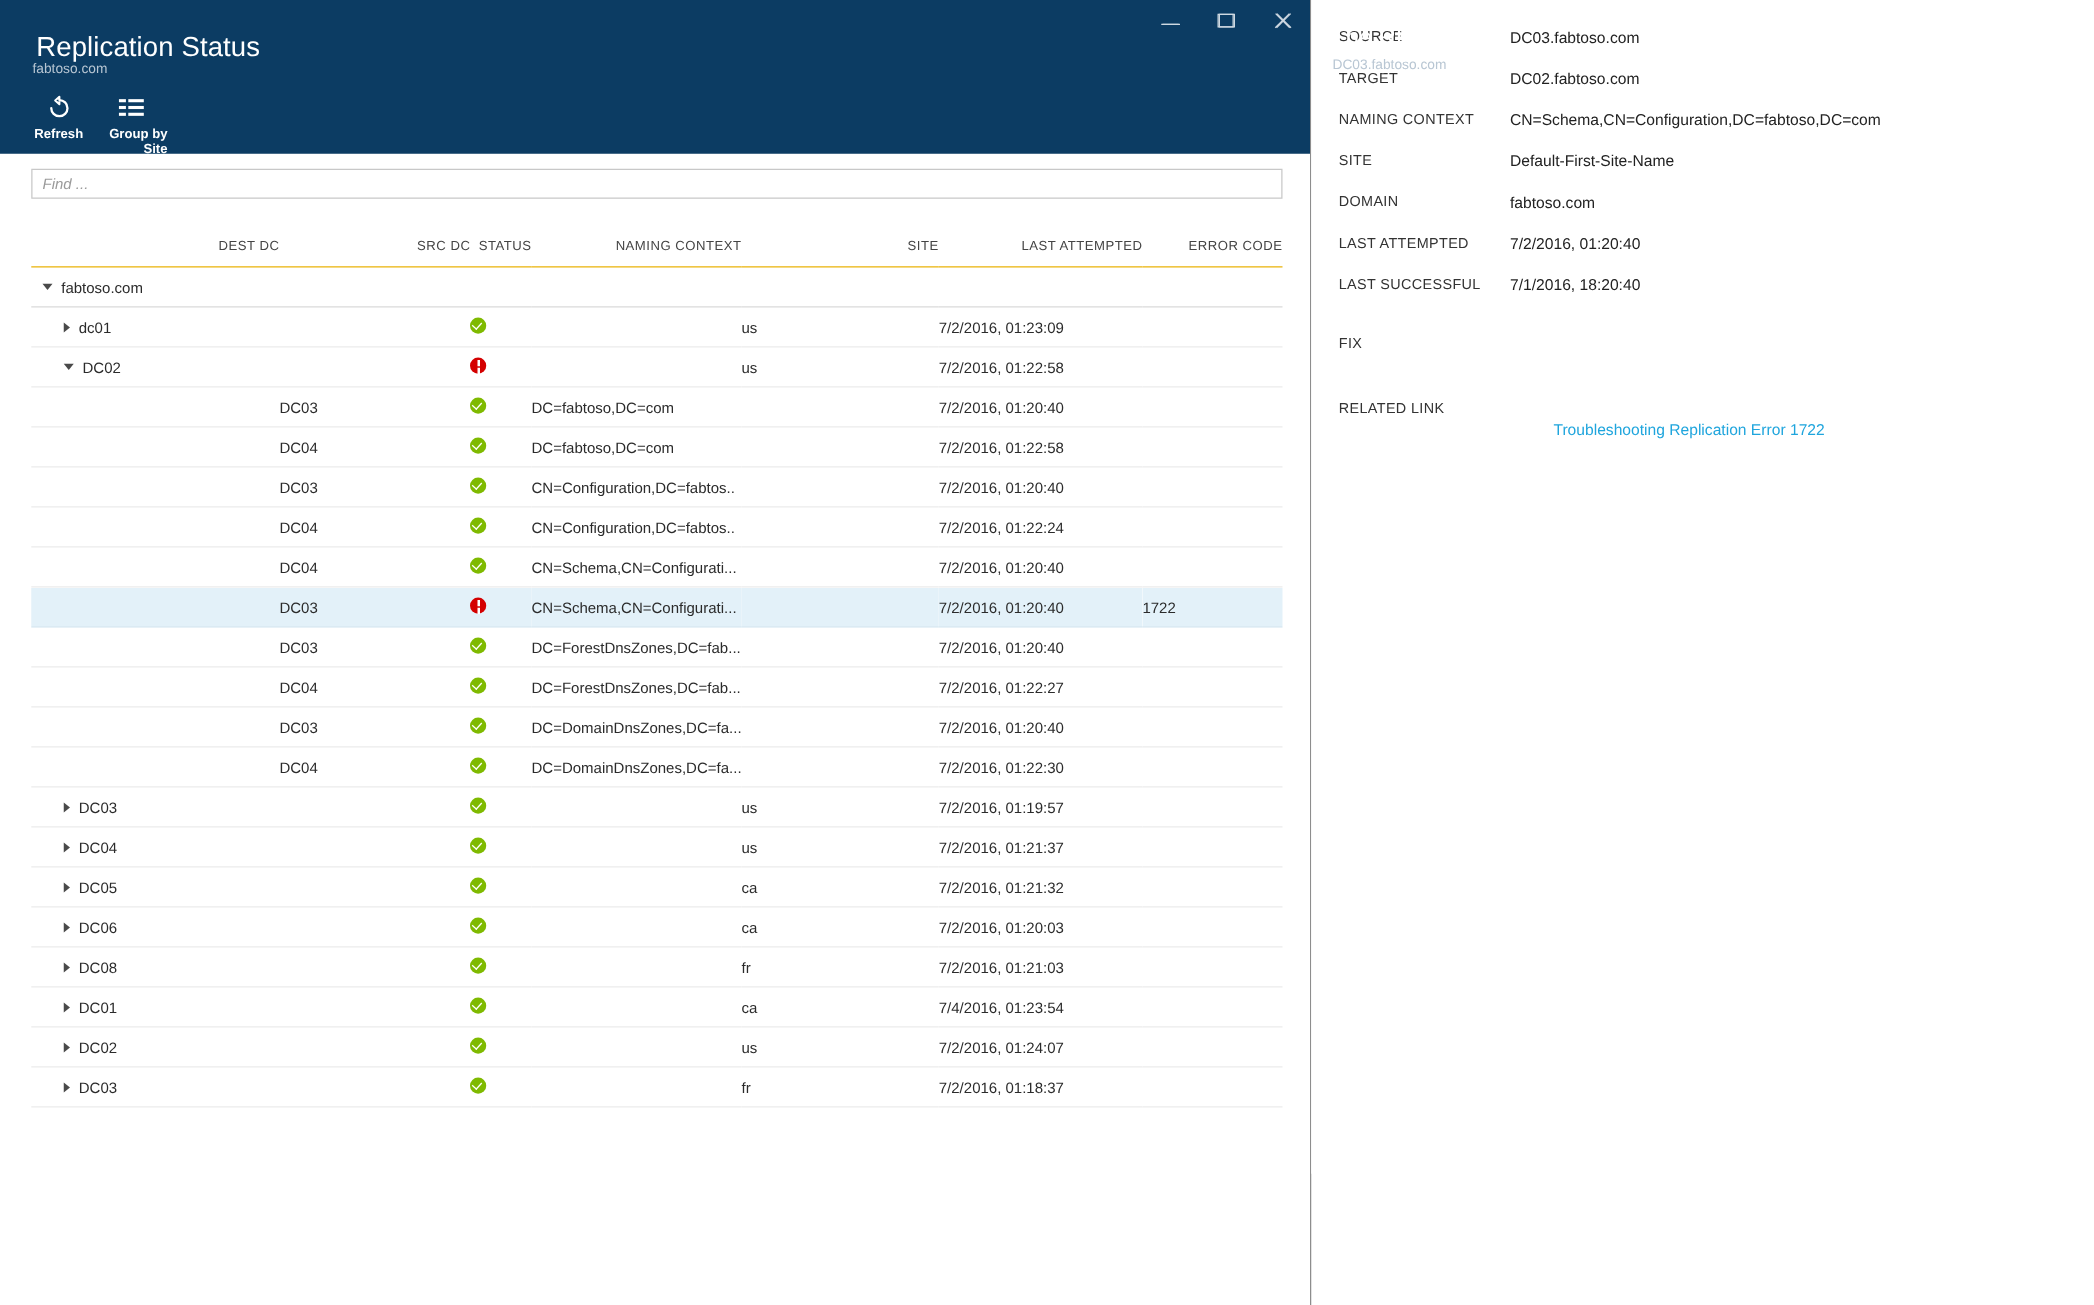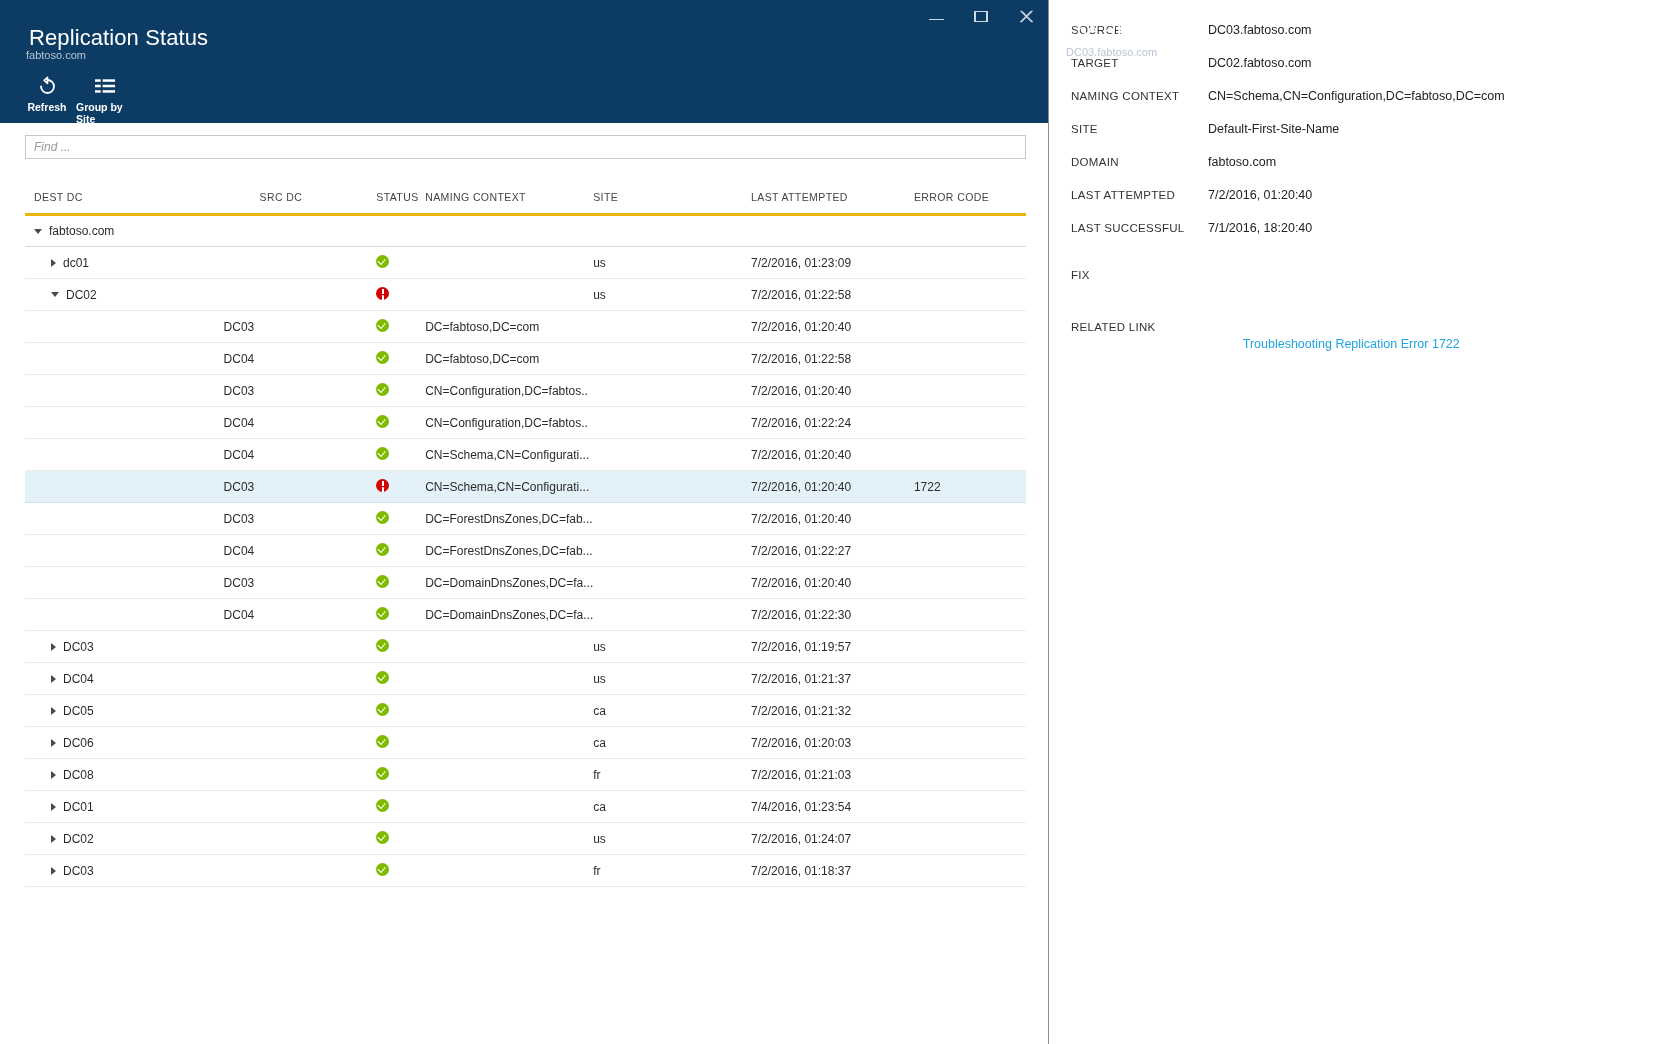--- a/index.html
+++ b/index.html
@@ -86,21 +86,21 @@
     width: 58px;
     display: flex; flex-direction: column; align-items: center;
     color: #ffffff;
     padding-top: 4px;
     cursor: default;
   }
   .tool-icon { height: 24px; display:flex; align-items:center; justify-content:center; }
   .tool-label {
     font-size: 10.5px;
     line-height: 12px;
-    text-align: left;
+    text-align: right;
     margin-top: 3px;
     font-weight: 600;
   }
 
   
   .search-wrap {
     flex: none;
     padding: 12px 22px 8px 25px;
     background: #ffffff;
   }
@@ -125,27 +125,27 @@
     padding: 0 22px 0 25px;
   }
   table.repl {
     width: 100%;
     border-collapse: collapse;
     table-layout: fixed;
     font-size: 12px;
     color: #333333;
   }
   table.repl th {
-    text-align: left;
+    text-align: right;
     font-size: 10.5px;
     font-weight: 400;
     letter-spacing: 0.4px;
     color: #444444;
     padding: 24px 0 10px 0;
-    border-bottom: 3px solid #eab308;
+    border-bottom: 1px solid #eab308;
     vertical-align: bottom;
     white-space: nowrap;
   }
   table.repl td {
     padding: 0;
     height: 32px;
     border-bottom: 1px solid #ececec;
     vertical-align: middle;
     font-size: 12px;
     color: #2b2b2b;

